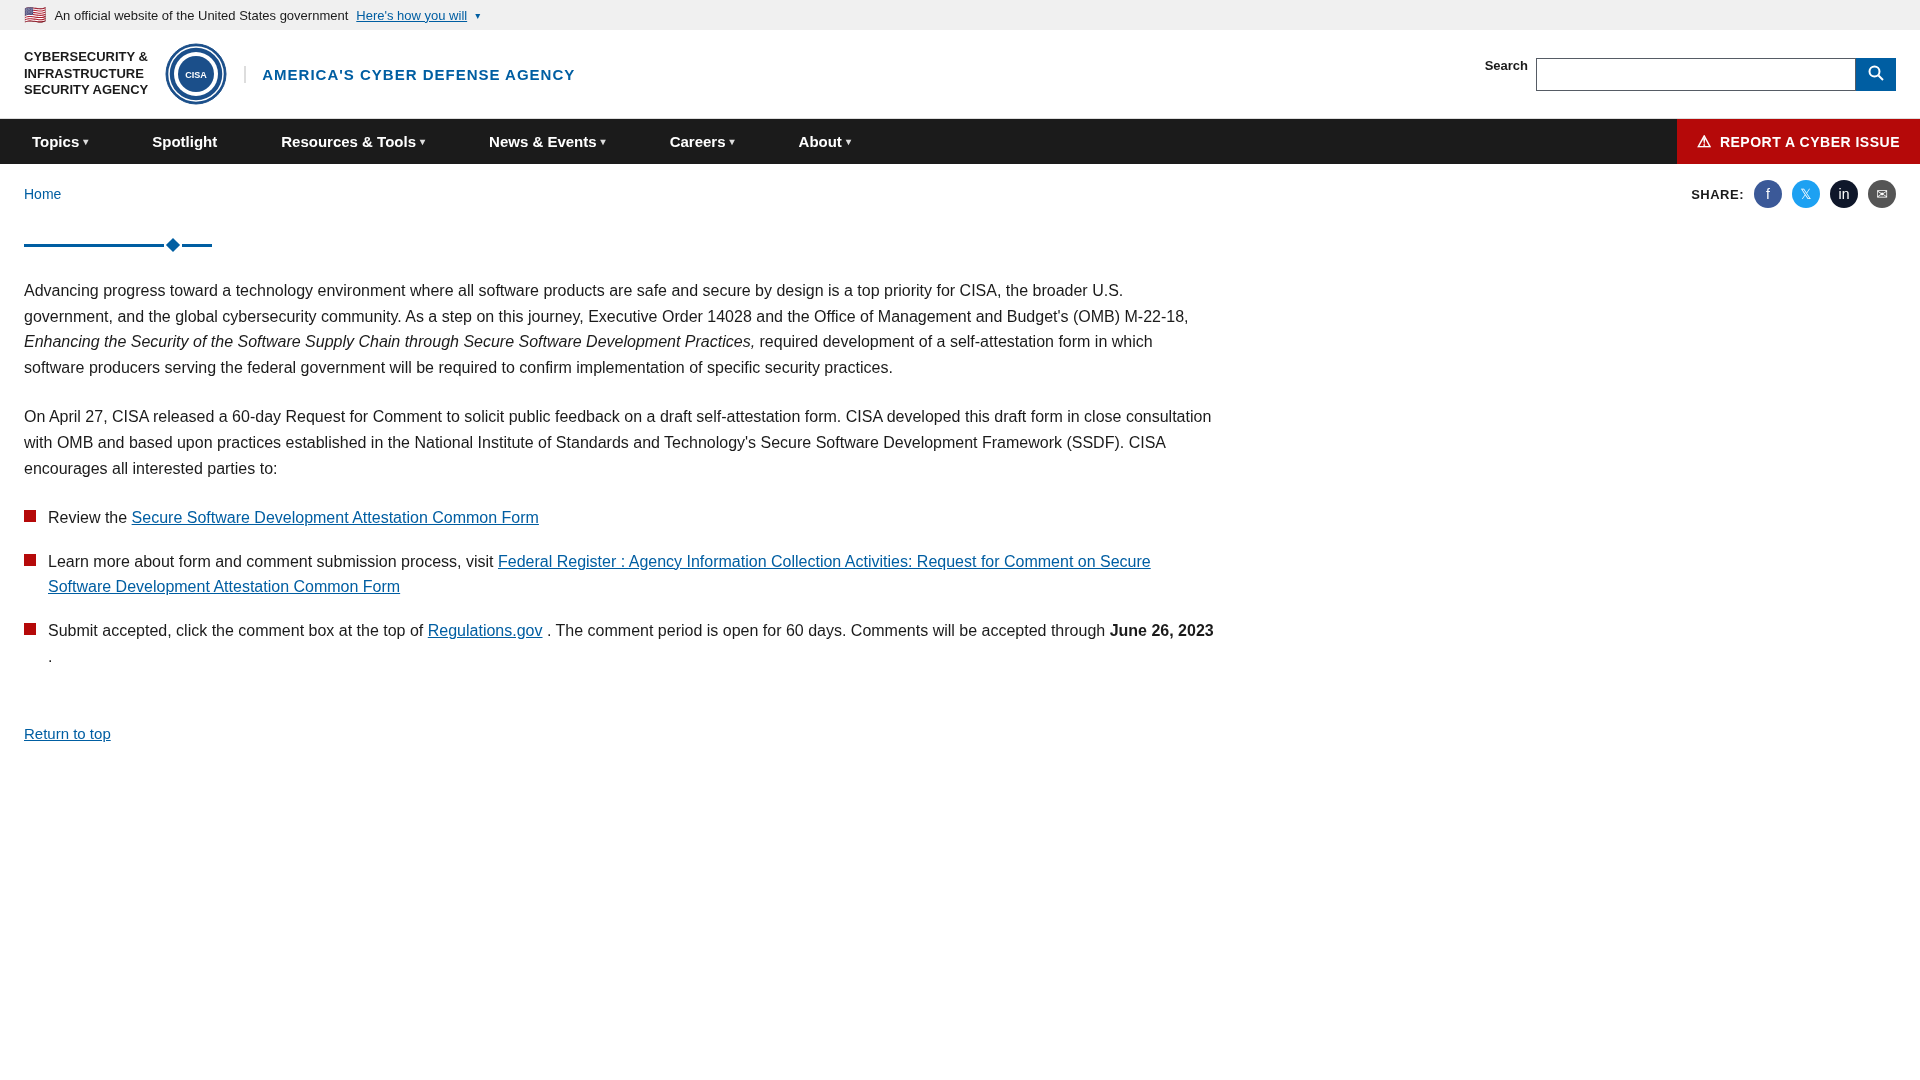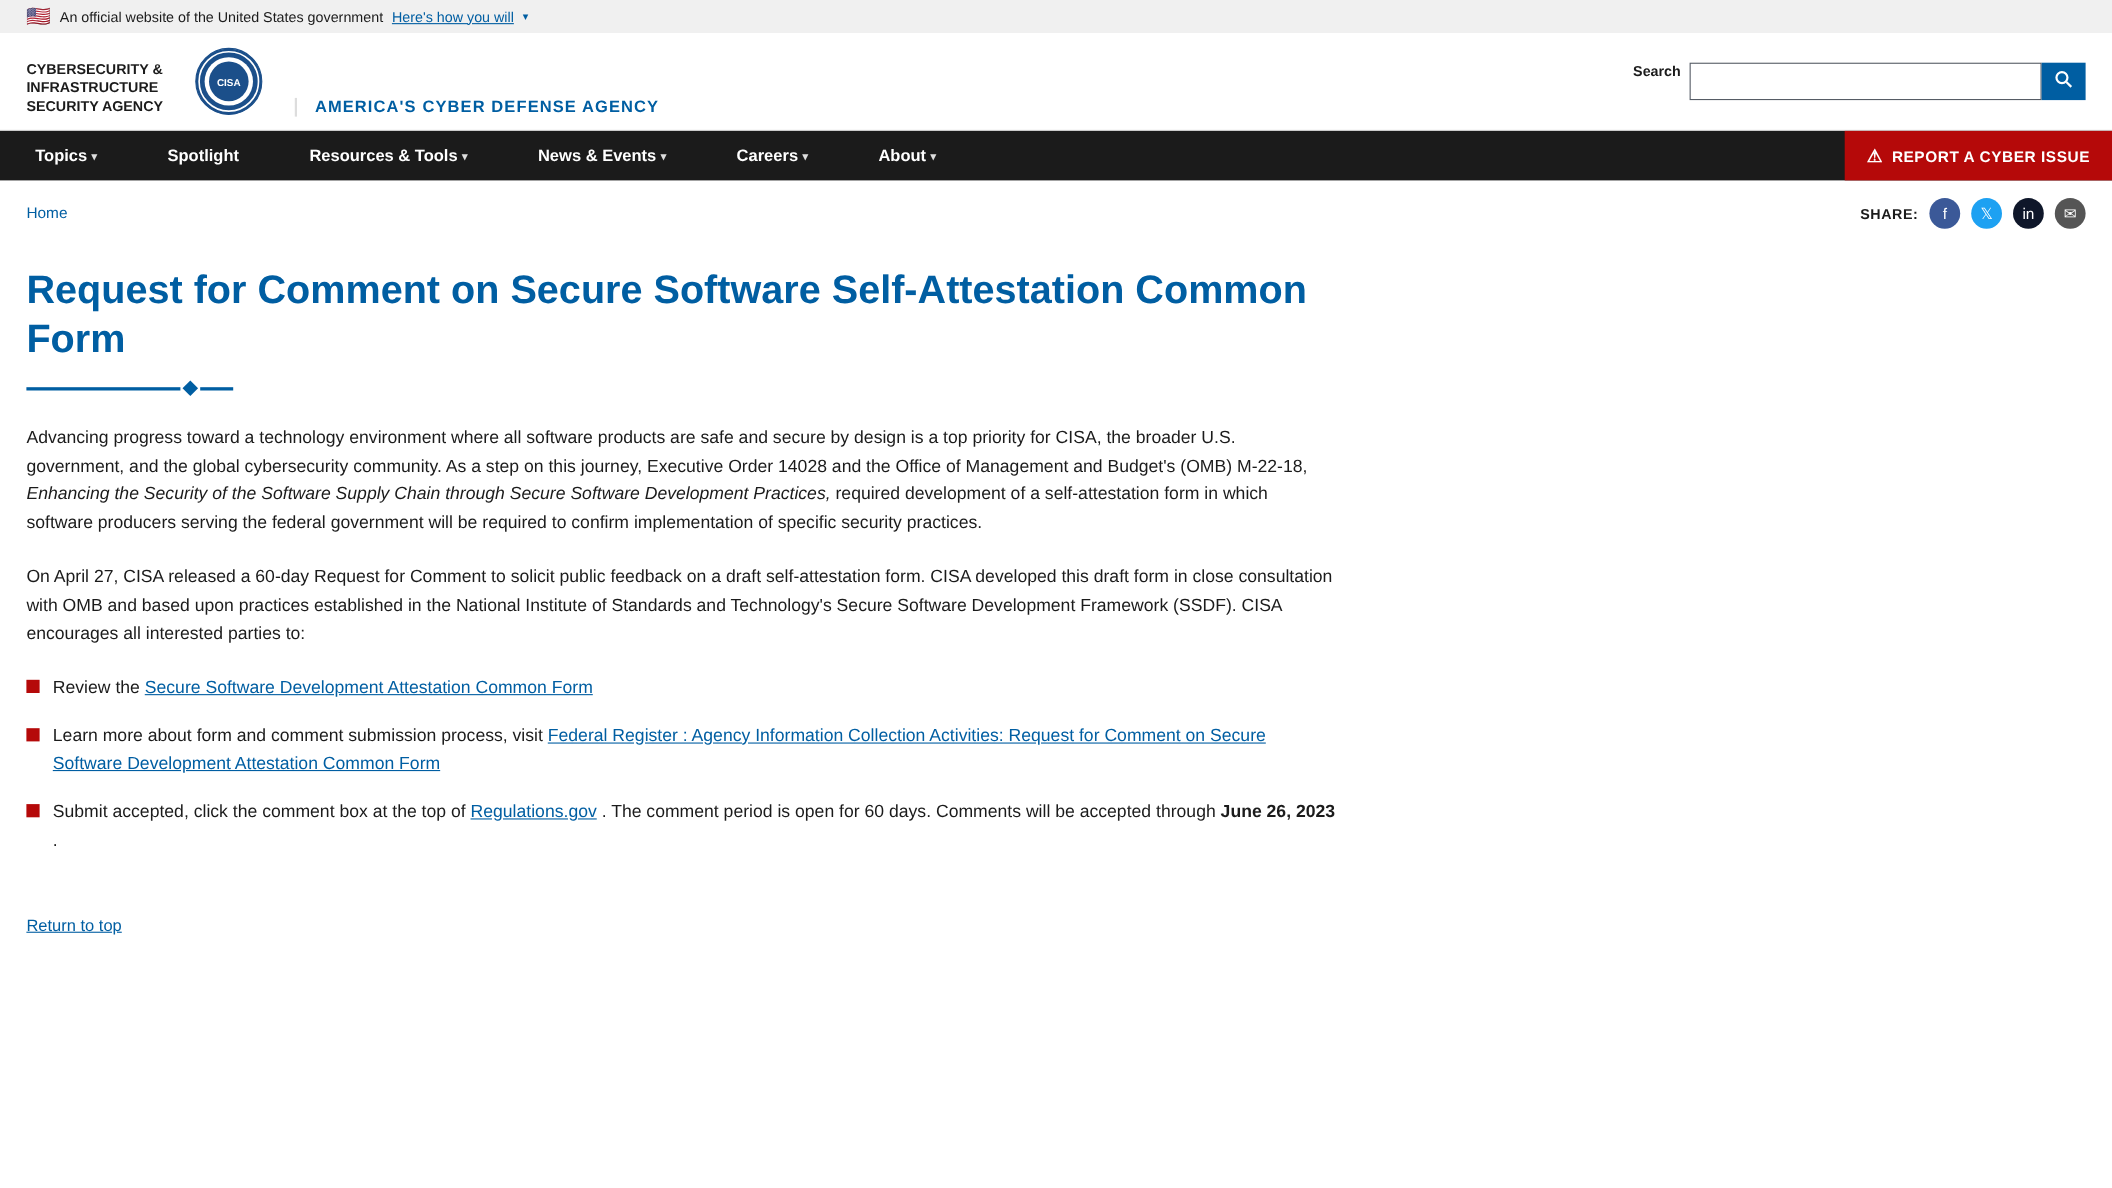--- a/index.html
+++ b/index.html
@@ -23,22 +23,22 @@
     .site-header {
       background: #fff;
       border-bottom: 1px solid #ddd;
       padding: 12px 24px;
       display: flex;
       align-items: center;
       justify-content: space-between;
     }
     .logo-area {
       display: flex;
-      align-items: flex-end;
-      gap: 28px;
+      align-items: center;
+      gap: 16px;
     }
     .logo-text {
       font-size: 13px;
       font-weight: 700;
       color: #1b1b1b;
       line-height: 1.3;
       text-transform: uppercase;
     }
     .logo-text span { display: block; }
     .logo-seal {
@@ -324,21 +324,20 @@
   <div class="share-area">
     <span class="share-label">SHARE:</span>
     <a class="share-icon facebook" title="Share on Facebook">f</a>
     <a class="share-icon twitter" title="Share on Twitter">𝕏</a>
     <a class="share-icon linkedin" title="Share on LinkedIn">in</a>
     <a class="share-icon email" title="Share via Email">✉</a>
   </div>
 </div>
 
 <main class="main-content">
-  <h1 class="page-title">Request for Comment on Secure Software Self-Attestation Common Form</h1>
 
   <div class="title-rule">
     <div class="title-rule-line"></div>
     <div class="title-rule-diamond"></div>
     <div class="title-rule-line-short"></div>
   </div>
 
   <p class="body-text">
     <span>Advancing progress toward a technology environment where all software products are safe and secure by design is a top priority for CISA, the broader U.S. government, and the global cybersecurity community. As a step on this journey, Executive Order 14028 and the Office of Management and Budget's (OMB) M-22-18,</span>
     <em>Enhancing the Security of the Software Supply Chain through Secure Software Development Practices,</em>

